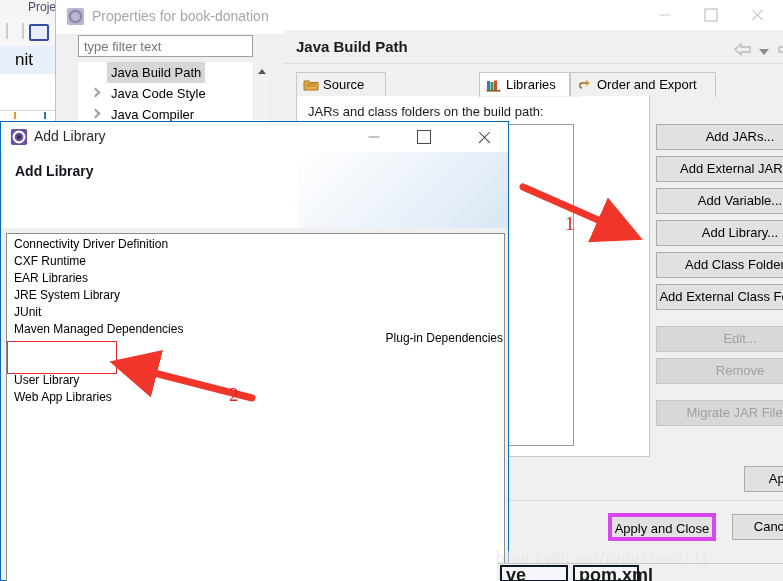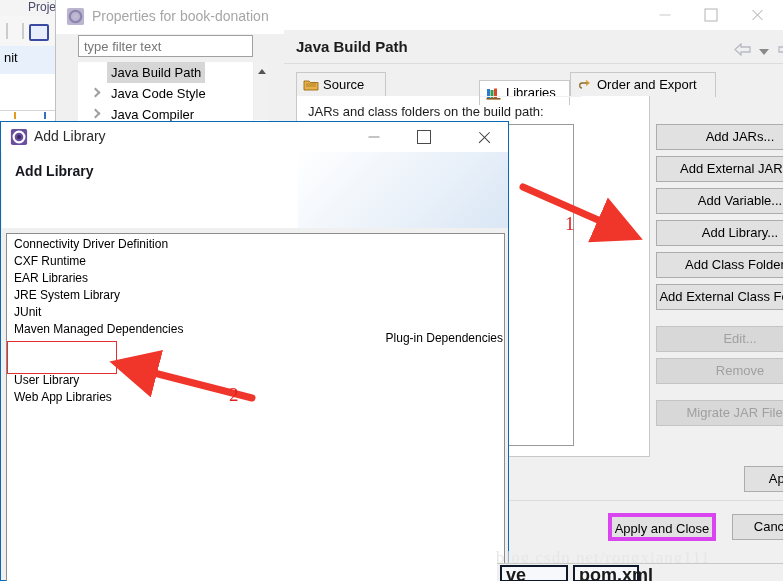--- a/index.html
+++ b/index.html
@@ -13,21 +13,21 @@
   
   #eclipse-bg{left:0;top:0;width:783px;height:581px;background:#ffffff;}
   .ecl-tabstrip{left:0;top:0;width:260px;height:16px;background:#f4f4f4;border-bottom:1px solid #c8c8c8;}
   .ecl-tablabel{left:28px;top:0px;font-size:12px;color:#4a4a6a;}
   .ecl-toolbar{left:0;top:16px;width:150px;height:30px;background:#f6f6f6;border-bottom:1px solid #cfcfcf;}
   .ecl-tb-dots{width:2px;height:16px;background:#ccc;}
   .ecl-mon{width:16px;height:13px;border:2px solid #3a4aa0;border-radius:2px;background:#e8eefc;}
   .ecl-mon:after{content:"";position:absolute;left:4px;top:13px;width:8px;height:2px;background:#3a4aa0;}
   .ecl-y{color:#3a4aa0;font-size:14px;font-weight:bold;}
   .ecl-selrow{left:0;top:46px;width:150px;height:28px;background:#e8f1fb;border-bottom:1px solid #99b4d1;}
-  .ecl-nit{left:4px;top:50px;font-size:13px;color:#000;}
+  .ecl-nit{left:15px;top:50px;font-size:17px;color:#000;}
   .ecl-white{left:0;top:74px;width:150px;height:40px;background:#fff;}
   .ecl-ruler{left:0;top:110px;width:150px;height:10px;background:#fff;border-top:1px solid #d4d4d4;}
   .tick{position:absolute;width:2px;background:#e59a1e;}
   .tick.b{background:#2f6fc4;}
 
   
   #properties-window{
     left:55px;top:0;width:728px;height:581px;
     background:#f0f0f0;border:1px solid #c0c0c0;border-top:none;
     box-shadow:0 0 0 0 rgba(0,0,0,0);
@@ -63,21 +63,21 @@
   #pane-title{left:240px;top:38px;font-size:15px;font-weight:bold;color:#1c1c1c;}
   #pane-rule{left:228px;top:63px;width:555px;height:1px;background:#dcdcdc;}
   .navarrow{position:absolute;top:43px;}
   .navcaret{position:absolute;top:49px;width:0;height:0;border-left:5px solid transparent;border-right:5px solid transparent;border-top:6px solid #8a8a8a;}
 
   
   #tabs{left:240px;top:72px;width:520px;height:25px;}
   .tab{position:absolute;top:0;height:25px;line-height:24px;font-size:13px;
        border:1px solid #c8c8c8;border-bottom:none;background:#f0f0f0;
        padding:0 8px 0 26px;box-sizing:border-box;white-space:nowrap;}
-  .tab.active{background:#ffffff;border-color:#c8c8c8;z-index:3;margin-top:8px;}
+  .tab.active{background:#ffffff;border-color:#c8c8c8;z-index:3;}
   .tabicon{position:absolute;left:6px;top:5px;width:16px;height:14px;}
   #tabs-underline{left:240px;top:96px;width:285px;height:1px;background:#ffffff;z-index:4;}
   #tab-content{left:240px;top:96px;width:352px;height:360px;background:#fff;border:1px solid #c8c8c8;border-top:none;}
   #jars-label{left:252px;top:104px;font-size:13px;color:#1c1c1c;}
   #jars-list{left:250px;top:124px;width:266px;height:320px;background:#fff;border:1px solid #9a9a9a;overflow:hidden;}
   .jar-entry{position:absolute;left:6px;font-size:13px;white-space:nowrap;}
 
   
   #side-buttons{left:600px;top:124px;width:170px;}
   .sbtn{position:absolute;left:0;width:168px;height:26px;line-height:24px;

